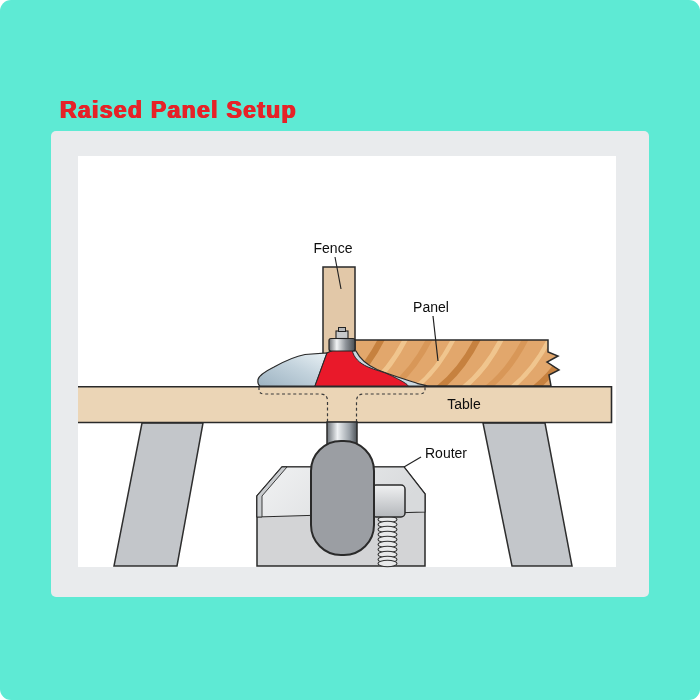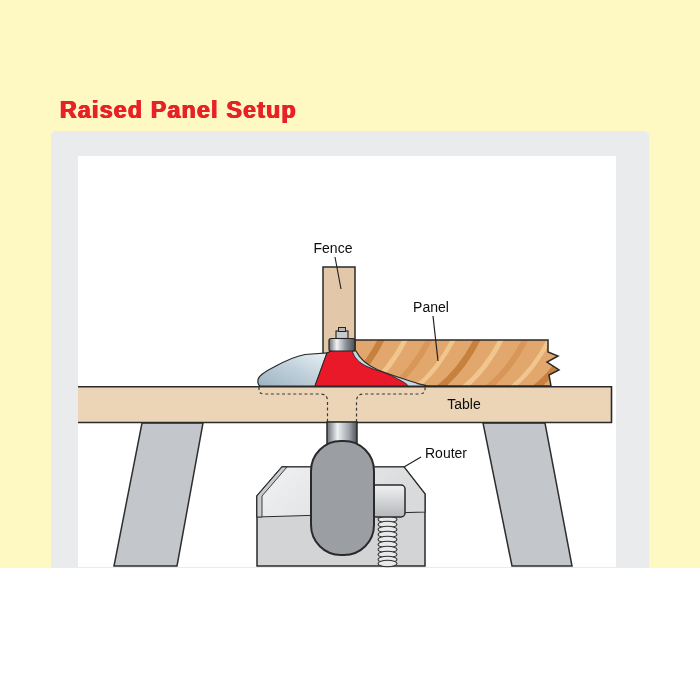--- a/index.html
+++ b/index.html
@@ -1,17 +1,17 @@
 <!DOCTYPE html>
 <html style="--title-red: #e62228; --frame-gray: #e9ebed;"><head>
 <meta charset="utf-8">
 <style>
   html,body{margin:0;padding:0;background:#fff;}
-  .canvas{position:relative;width:700px;height:568px;background:#fef9c3;overflow:hidden;
-          font-family:"Liberation Sans",sans-serif;}
+  .canvas{position:relative;width:700px;height:700px;background:#5eead4;overflow:hidden;
+          font-family:"Liberation Sans",sans-serif;border-radius:11px;}
   .title{position:absolute;left:60px;top:97px;font-size:23px;font-weight:800;
          letter-spacing:1.3px;color:var(--title-red);
          text-shadow:0.7px 0 0 currentColor,-0.7px 0 0 currentColor;}
   .frame{position:absolute;left:51px;top:131px;width:598px;height:466px;
          background:var(--frame-gray);border-radius:5px;}
   .inner{position:absolute;left:78px;top:156px;width:538px;height:411px;background:#fff;}
   svg{position:absolute;left:0;top:0;}
   text{font-family:"Liberation Sans",sans-serif;font-size:14px;fill:#0d0d0d;}
 </style>
 </head>

